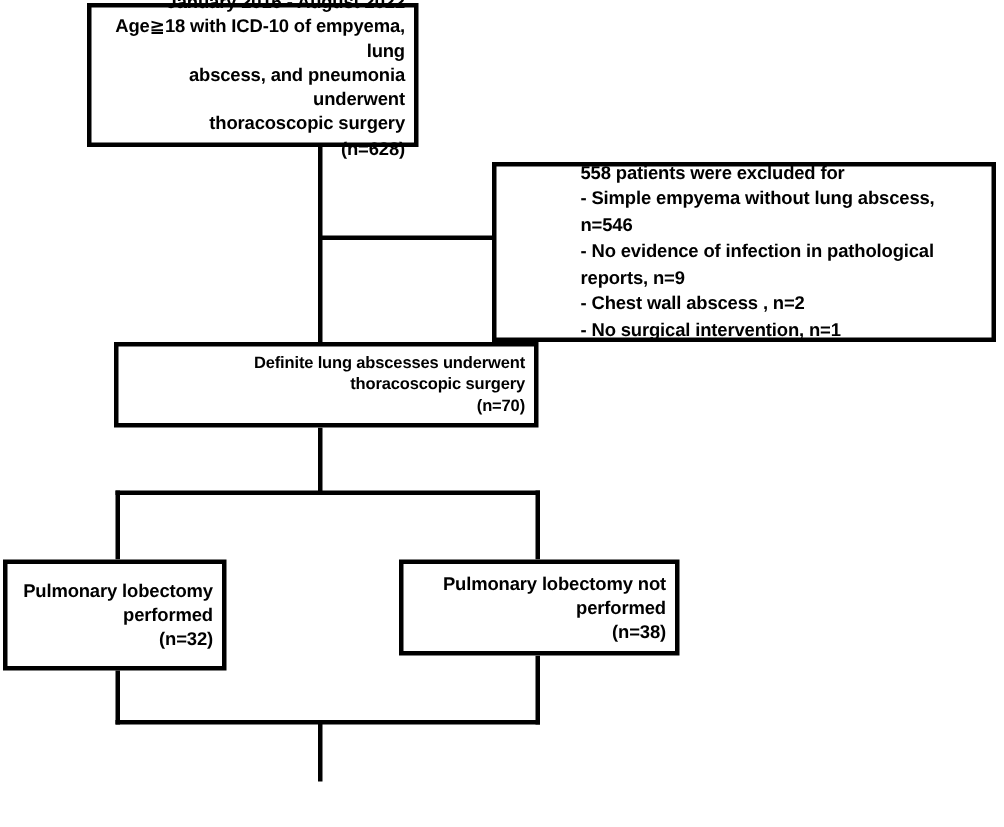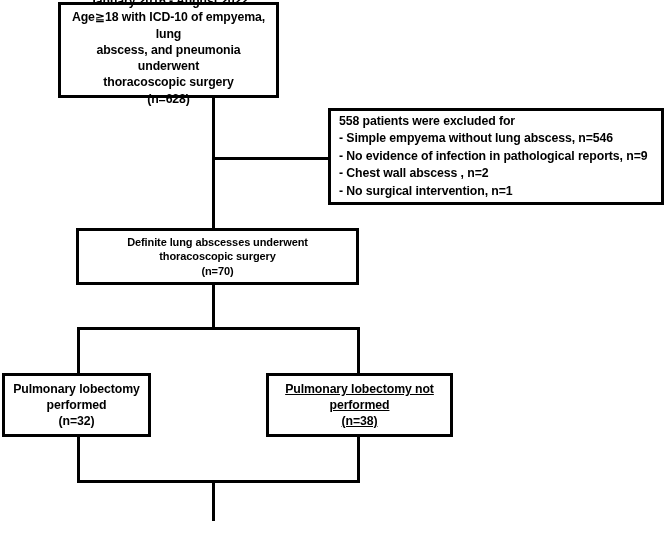--- a/index.html
+++ b/index.html
@@ -19,21 +19,21 @@
 
   
   .node {
     position: absolute;
     box-sizing: border-box;
     border: 3px solid #000000;
     background: #ffffff;
     display: flex;
     align-items: center;
     justify-content: center;
-    text-align: center;
+    text-align: right;
     color: #000000;
     font-weight: bold;
     line-height: 1.32;
     letter-spacing: -0.1px;
   }
   .node .lines {
     display: block;
     width: 100%;
     padding: 0 6px;
     box-sizing: border-box;
@@ -43,24 +43,24 @@
     justify-content: flex-start;
     text-align: left;
   }
   .node.left-align .lines {
     padding: 0 8px;
     line-height: 1.42;
   }
 
   
   #node-enrollment  { left: 58px;  top: 2px;   width: 221px; height: 96px;  font-size: 12.3px; }
-  #node-excluded    { left: 328px; top: 108px; width: 336px; height: 97px;  font-size: 12.3px; }
+  #node-excluded    { left: 328px; top: 108px; width: 336px; height: 120px;  font-size: 12.3px; padding-left: 48px; }
   #node-definite    { left: 76px;  top: 228px; width: 283px; height: 57px;  font-size: 11px; }
-  #node-lobectomy-performed     { left: 2px;   top: 373px; width: 149px; height: 64px; font-size: 12.3px; }
-  #node-lobectomy-not-performed { left: 266px; top: 373px; width: 187px; height: 64px; font-size: 12.3px; text-decoration: underline; }
+  #node-lobectomy-performed     { left: 2px;   top: 373px; width: 149px; height: 74px; font-size: 12.3px; }
+  #node-lobectomy-not-performed { left: 266px; top: 373px; width: 187px; height: 64px; font-size: 12.3px; }
   #node-comparative { left: 78px;  top: 521px; width: 281px; height: 28px;  font-size: 12.3px; }
 
   
   .conn {
     position: absolute;
     background: #000000;
   }
   .conn.v { width: 3px; }
   .conn.h { height: 3px; }
 

